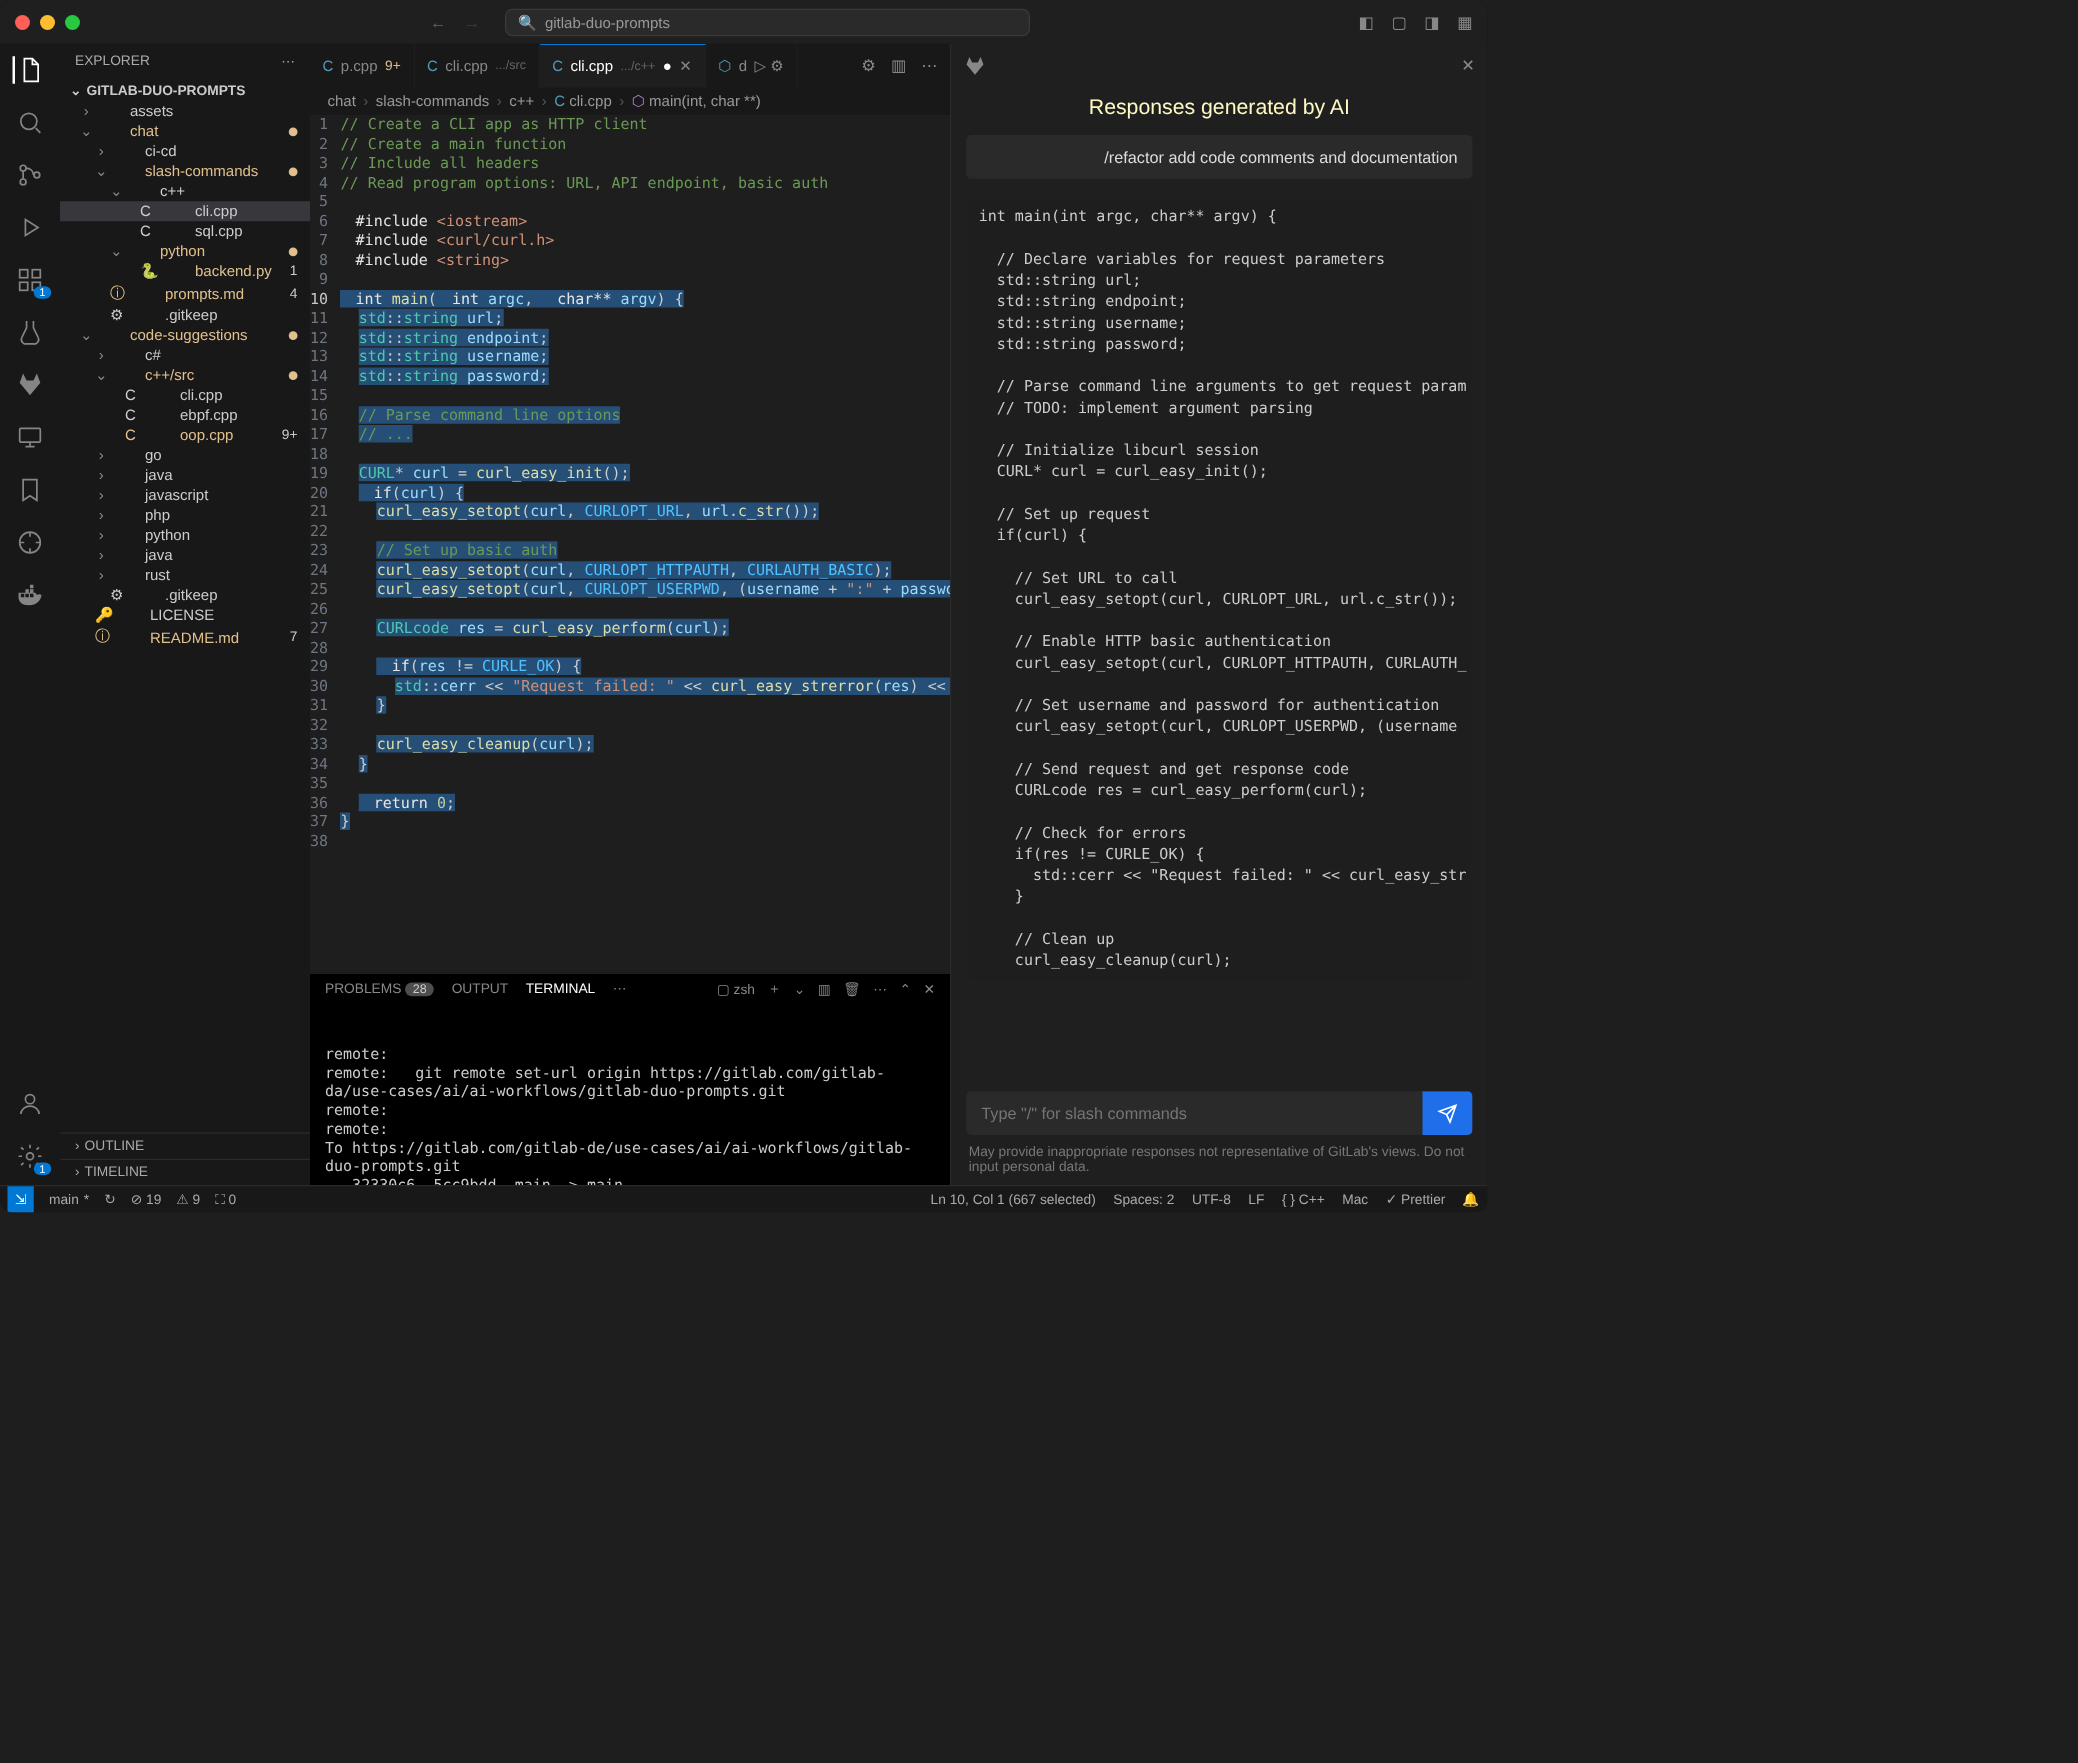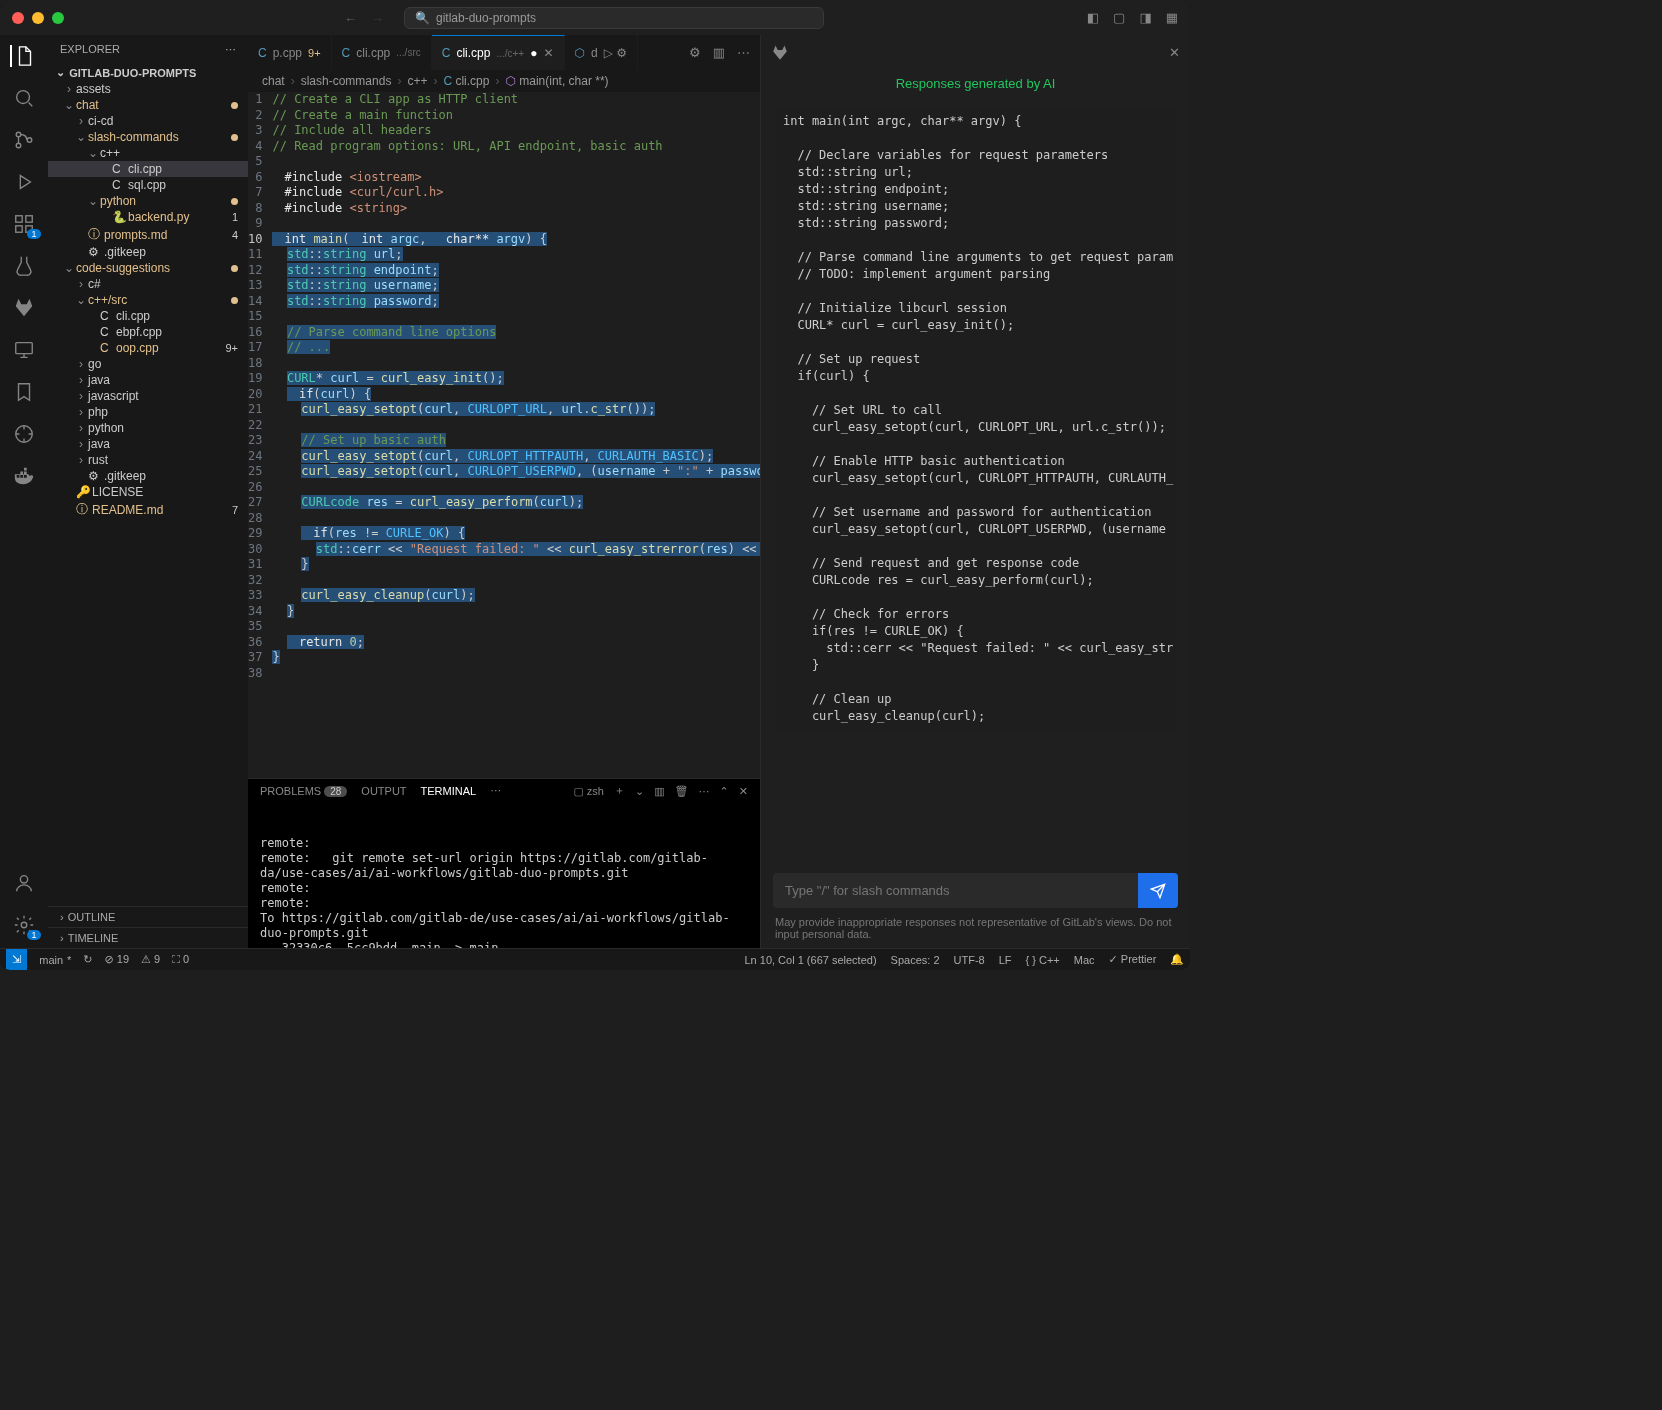--- a/index.html
+++ b/index.html
@@ -105,21 +105,21 @@
 .tree-item {
   display: flex;
   align-items: center;
   padding: 1px 6px 1px 0;
   color: #ccc;
   white-space: nowrap;
 }
 .tree-item.sel { background: #37373d; }
 .tree-item .chev { width: 14px; display: inline-block; text-align: center; color: #888; }
 .tree-item .ic { width: 16px; font-size: 12px; }
-.tree-item .lbl { flex: 1; }
+.tree-item .lbl { flex: 1; margin-left: 28px; }
 .tree-item .badge-num { color: #ccc; font-size: 11px; padding-right: 4px; }
 .status-dot { width: 7px; height: 7px; border-radius: 50%; margin-right: 4px; }
 .d1 { padding-left: 14px; }
 .d2 { padding-left: 26px; }
 .d3 { padding-left: 38px; }
 .d4 { padding-left: 50px; }
 .git-mod { color: #e2c08d !important; }
 .sb-collapse {
   padding: 4px 12px;
   font-size: 11px;
@@ -199,22 +199,22 @@
 .rp-tabs {
   height: 35px;
   display: flex;
   align-items: center;
   padding: 0 10px;
   color: #888;
   justify-content: space-between;
 }
 .rp-header {
   text-align: center;
-  color: #22c55e;
-  font-size: 13px;
+  color: #fef9c3;
+  font-size: 17px;
   padding: 6px;
 }
 .rp-chip {
   margin: 6px 12px;
   background: #2a2a2a;
   border-radius: 4px;
   padding: 10px 12px;
   color: #ddd;
   font-size: 13px;
   text-align: right;
@@ -708,20 +708,21 @@
     <div class="right-panel">
       <div class="rp-tabs">
         <span>
           <svg width="18" height="18" viewBox="0 0 24 24" fill="currentColor">
               <path d="M12 21 3 10l3-8 3 6h6l3-6 3 8-9 11z"></path>
             </svg>
         </span>
         <span>✕</span>
       </div>
       <div class="rp-header">Responses generated by AI</div>
+      <div class="rp-chip">/refactor add code comments and documentation</div>
       <div class="rp-body">
         <div class="rp-code">int main(int argc, char** argv) {
 
   // Declare variables for request parameters
   std::string url;
   std::string endpoint;
   std::string username;
   std::string password;
 
   // Parse command line arguments to get request param

